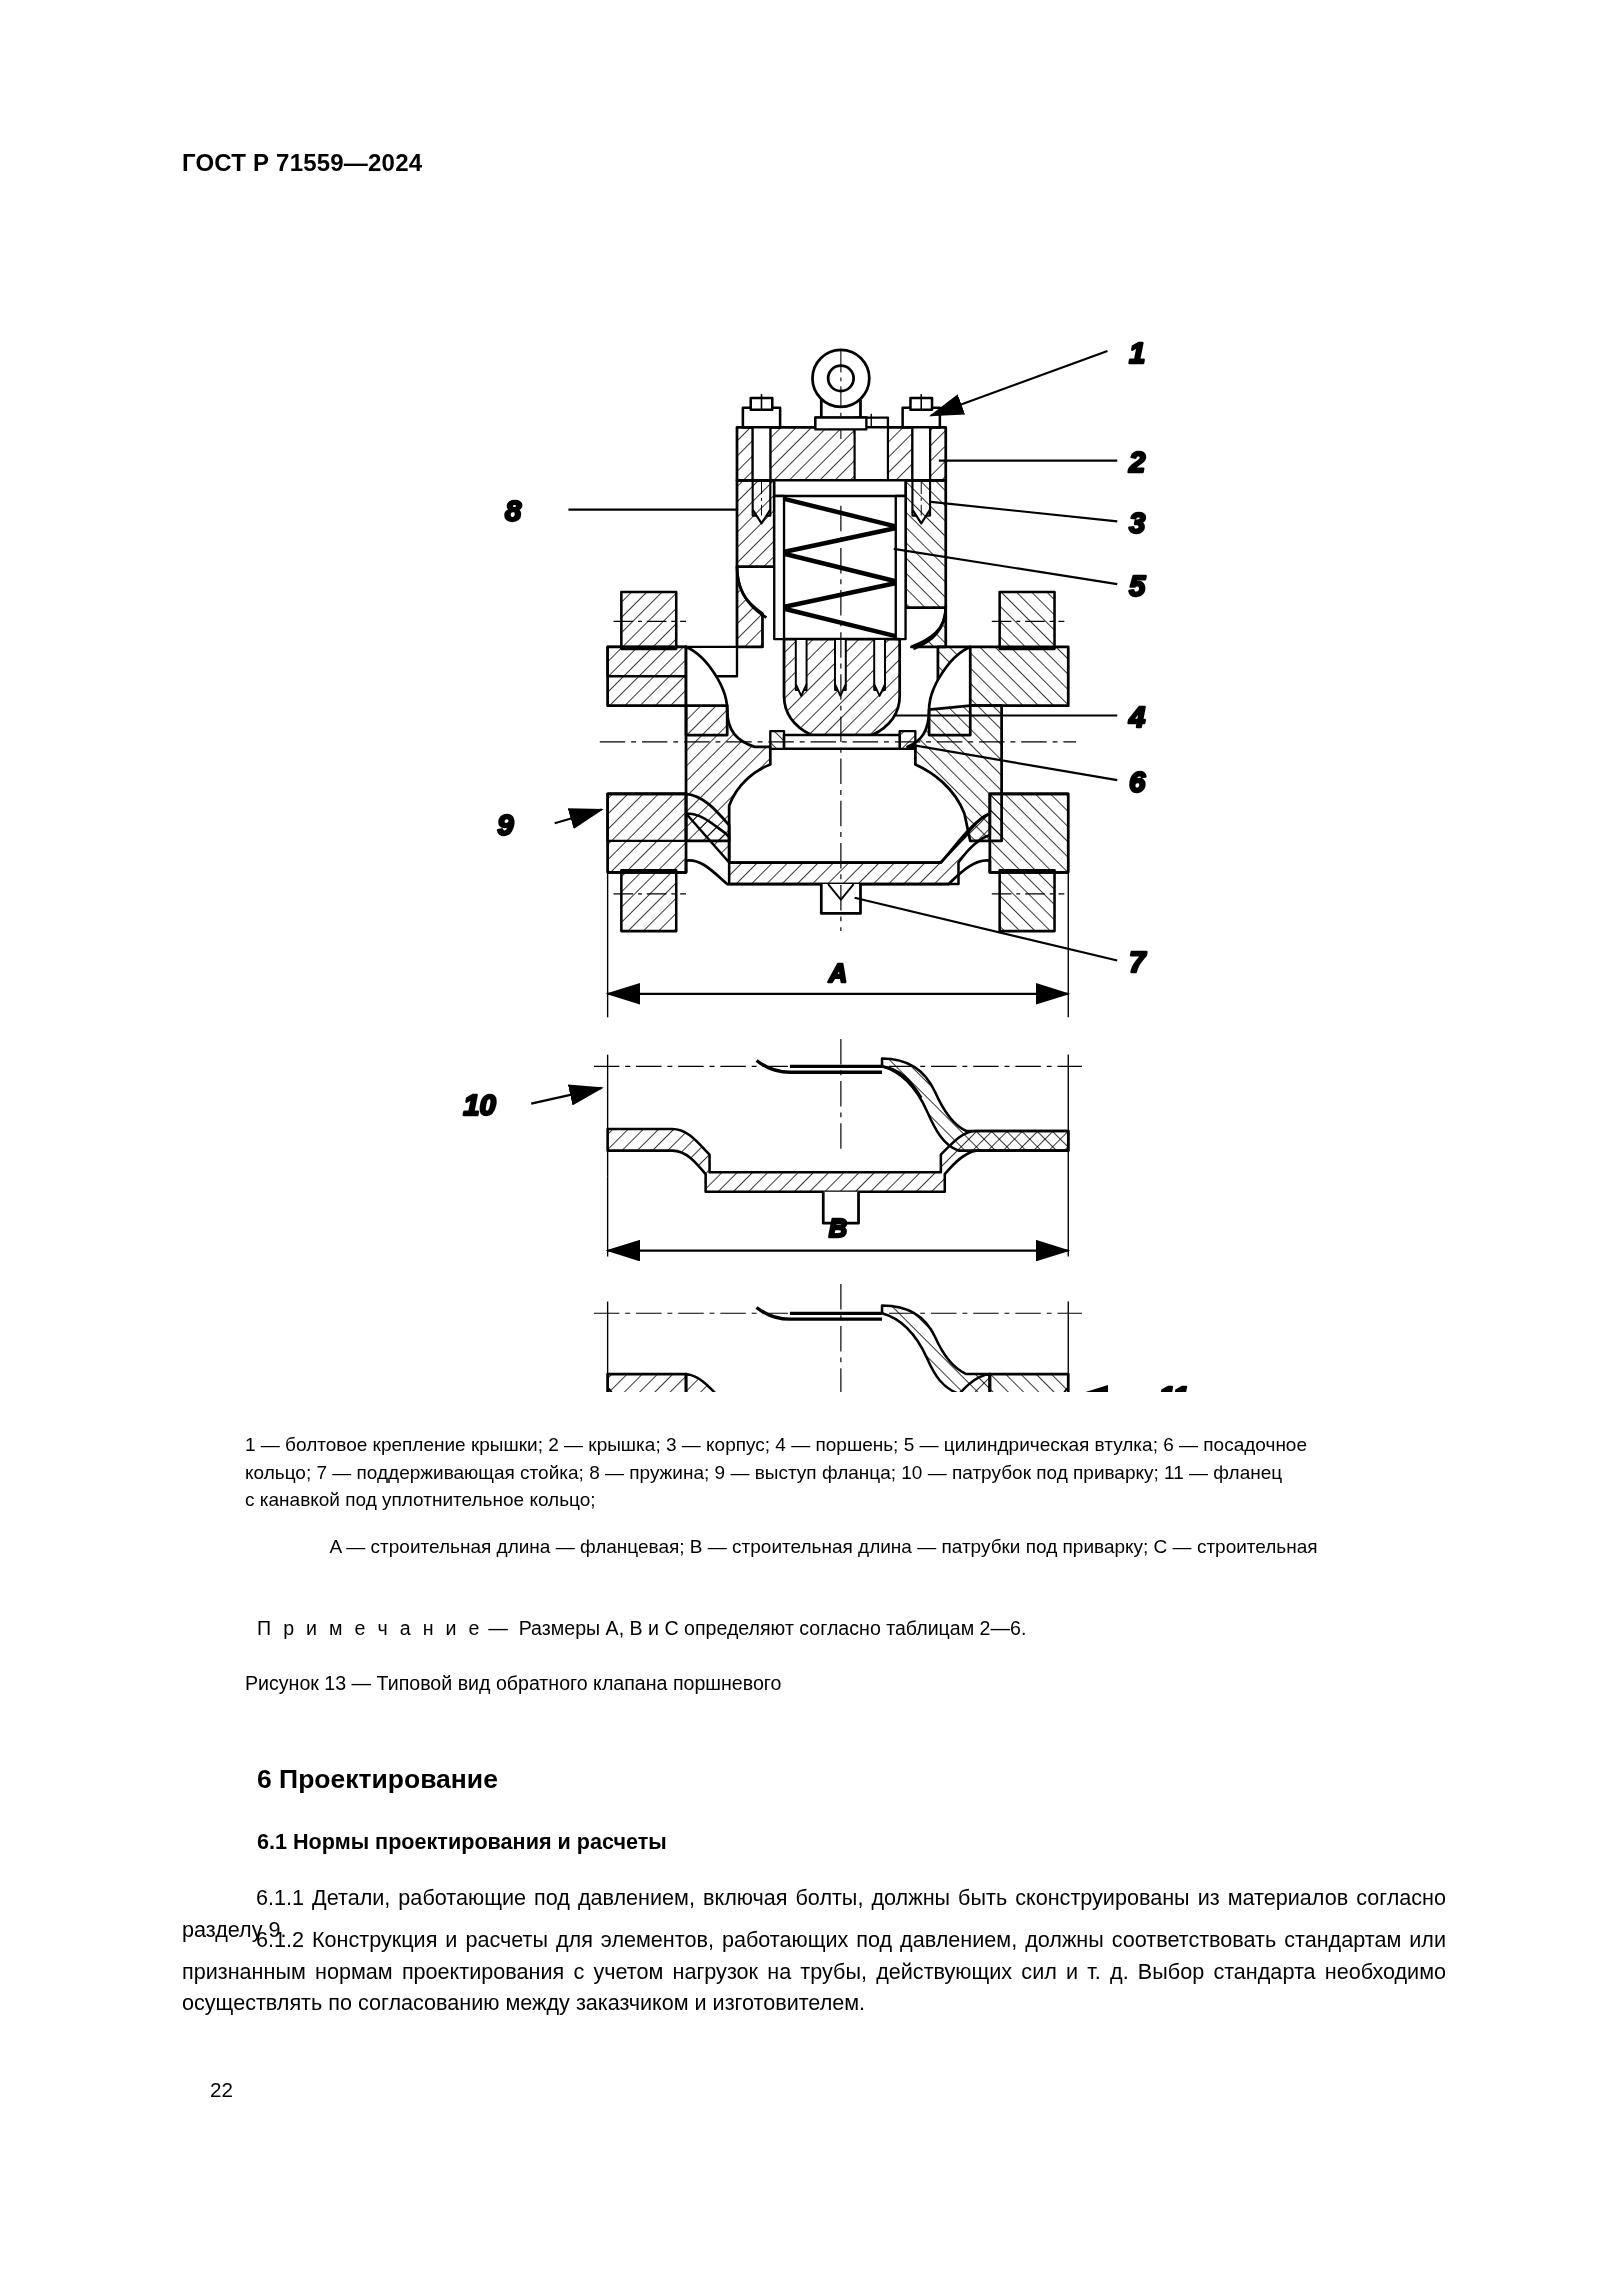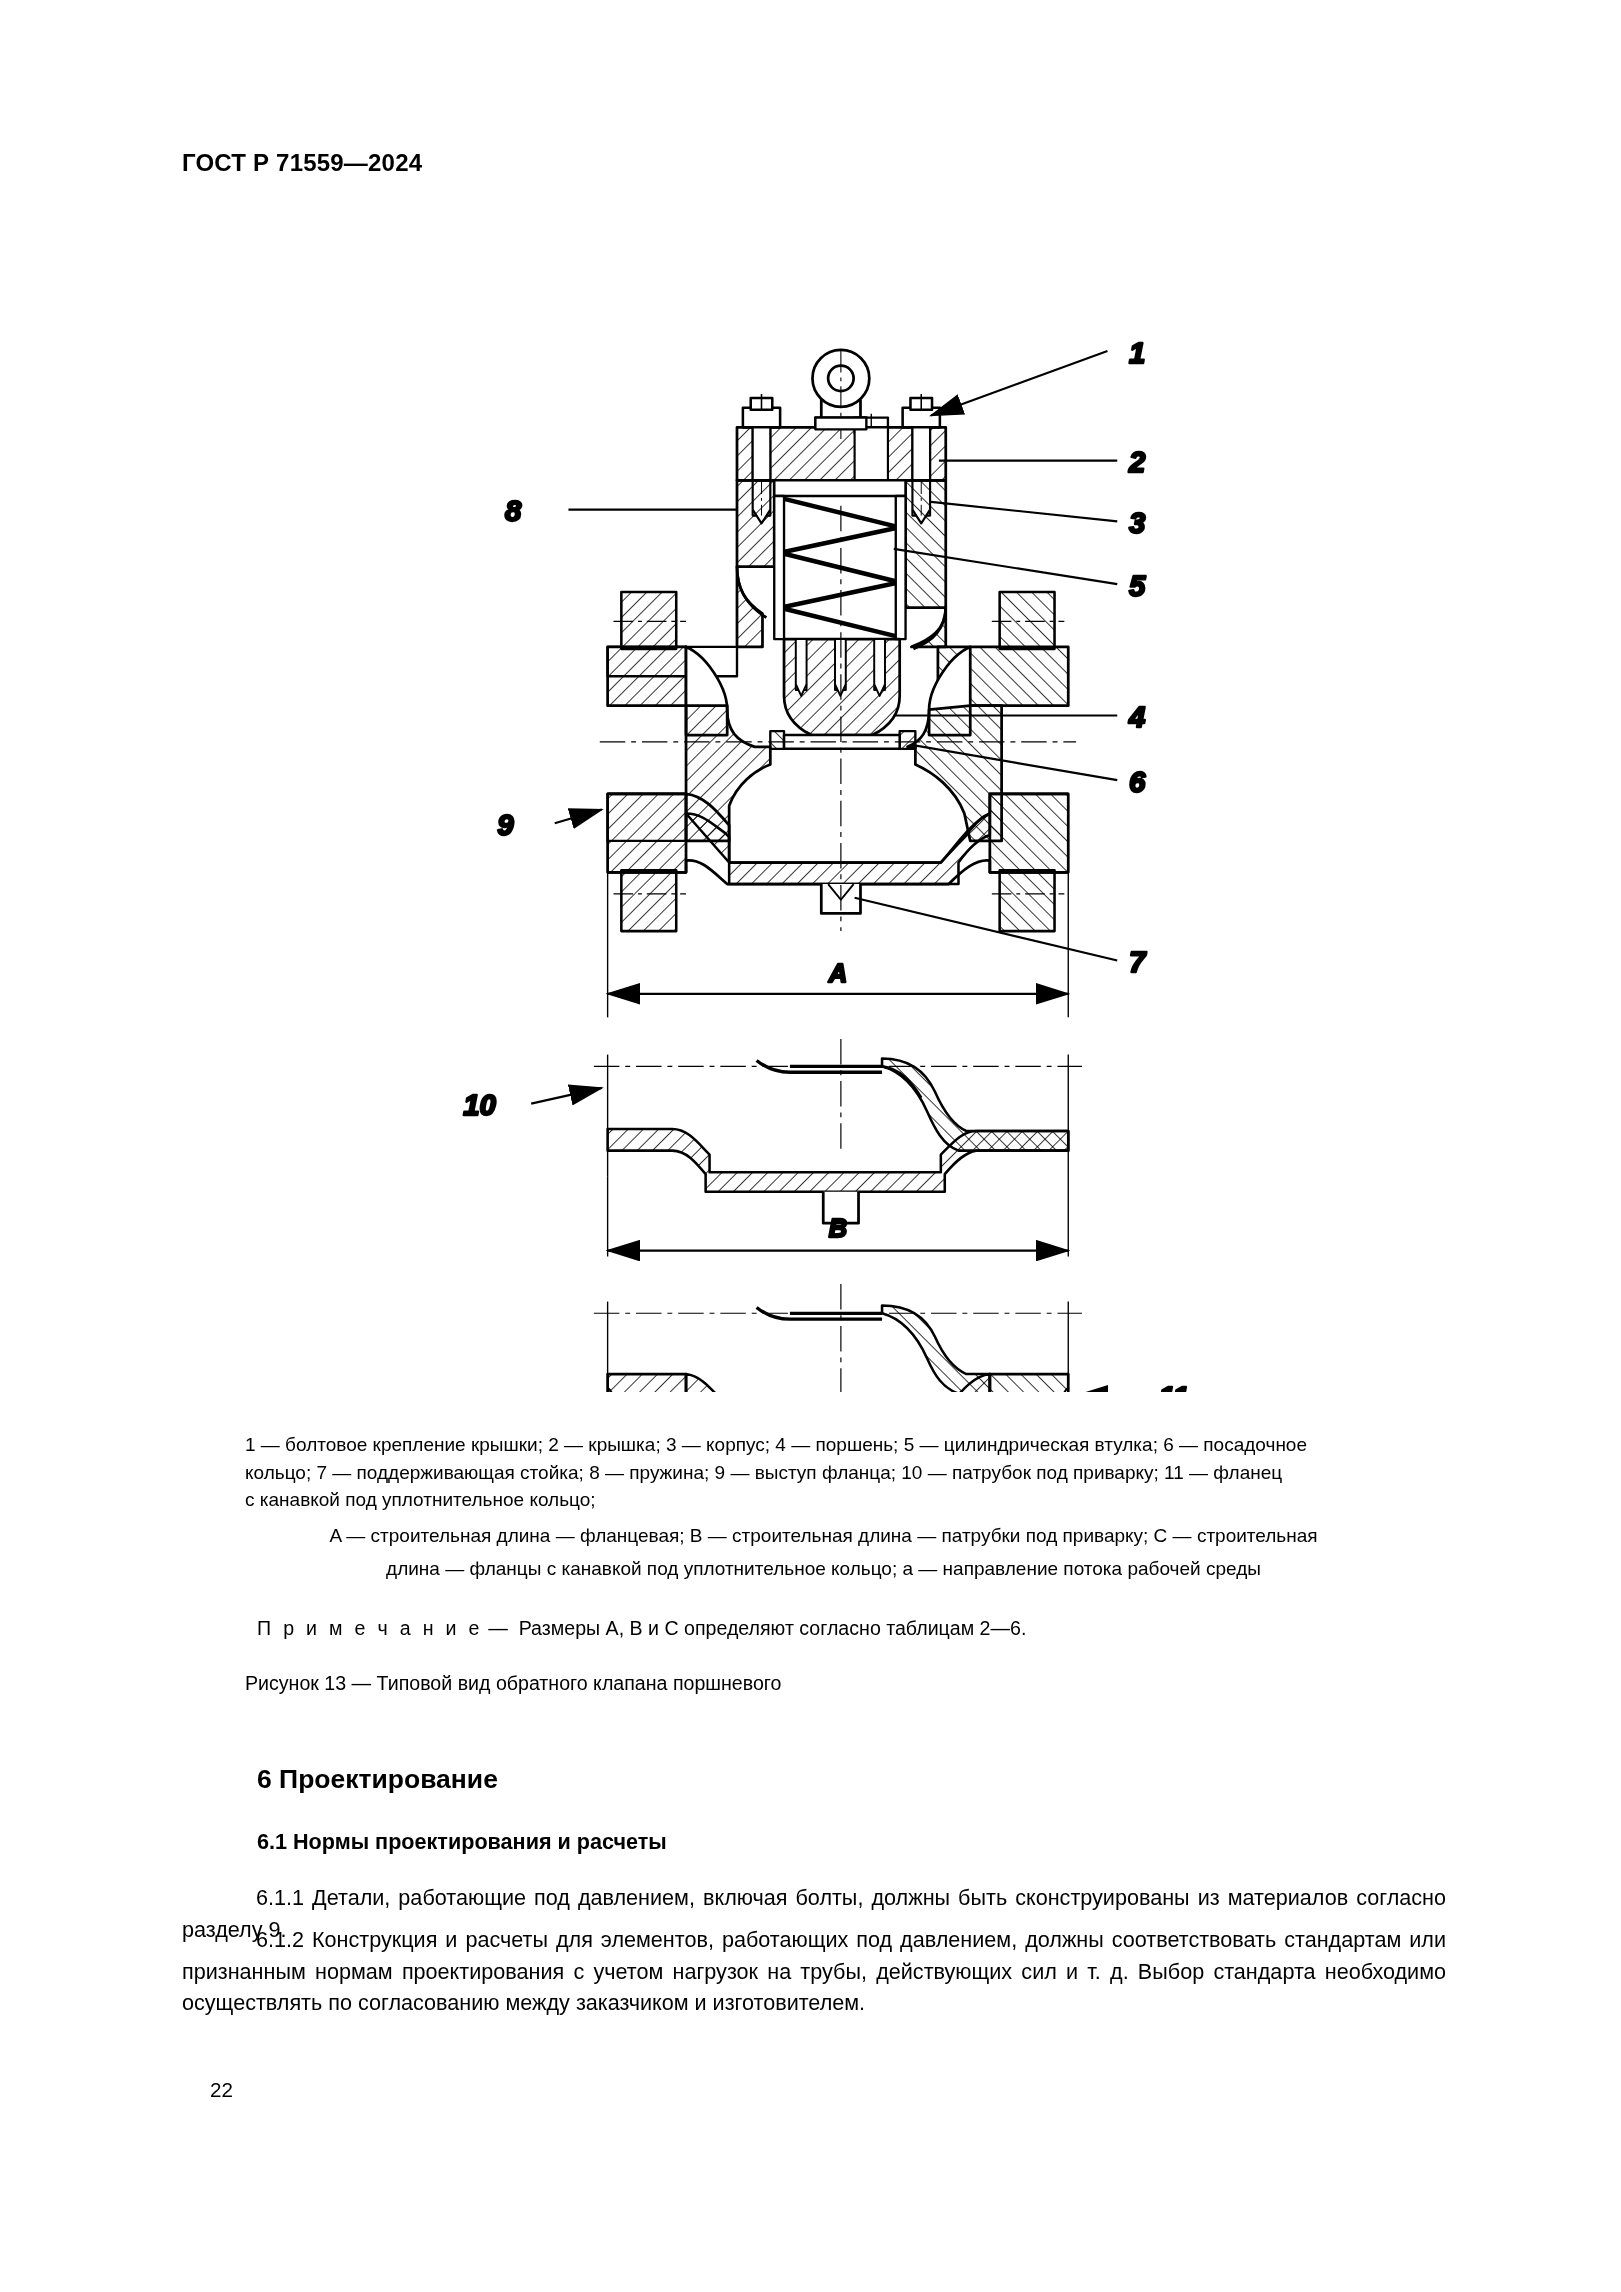--- a/index.html
+++ b/index.html
@@ -54,21 +54,21 @@
 
   .legend-dims {
     position: absolute;
     left: 245px;
     top: 1517px;
     width: 1157px;
     font-size: 19px;
     line-height: 1.45;
     text-align: center;
   }
-  .legend-dims p { margin: 5px; }
+  .legend-dims p { margin: 16px; }
 
   .note {
     position: absolute;
     left: 257px;
     top: 1615px;
     width: 1147px;
     font-size: 19.6px;
     line-height: 1.4;
   }
   .note .spaced { letter-spacing: 3.3px; }
@@ -405,21 +405,20 @@
   </div>
 
   <div class="legend">
     <p>1 — болтовое крепление крышки; 2 — крышка; 3 — корпус; 4 — поршень; 5 — цилиндрическая втулка; 6 — посадочное</p>
     <p>кольцо; 7 — поддерживающая стойка; 8 — пружина; 9 — выступ фланца; 10 — патрубок под приварку; 11 — фланец</p>
     <p>с канавкой под уплотнительное кольцо;</p>
   </div>
 
   <div class="legend-dims">
     <p>A — строительная длина — фланцевая; B — строительная длина — патрубки под приварку; C — строительная</p>
-    <p>длина — фланцы с канавкой под уплотнительное кольцо; a — направление потока рабочей среды</p>
   </div>
 
   <div class="note">
     <span class="spaced">П р и м е ч а н и е</span>
     <span>—</span>&nbsp;
     <span>Размеры A, B и C определяют согласно таблицам 2—6.</span>
   </div>
 
   <div class="fig-title">Рисунок 13 — Типовой вид обратного клапана поршневого</div>
 

